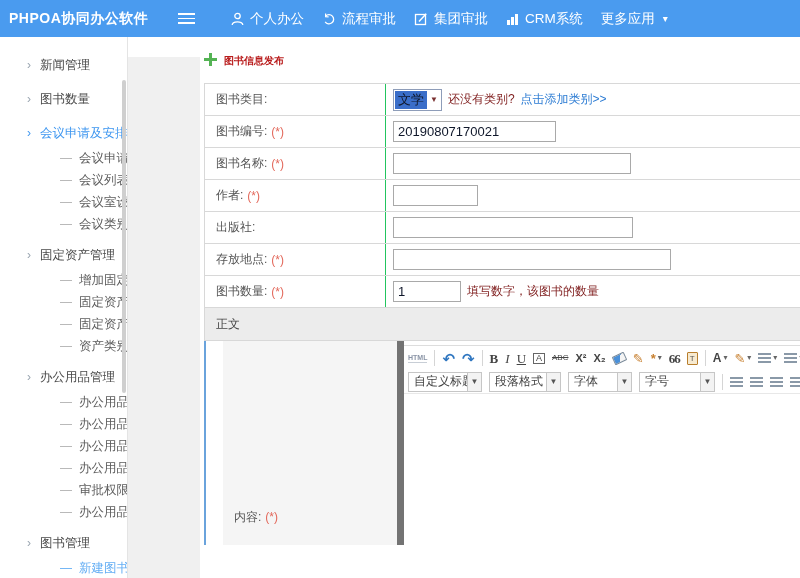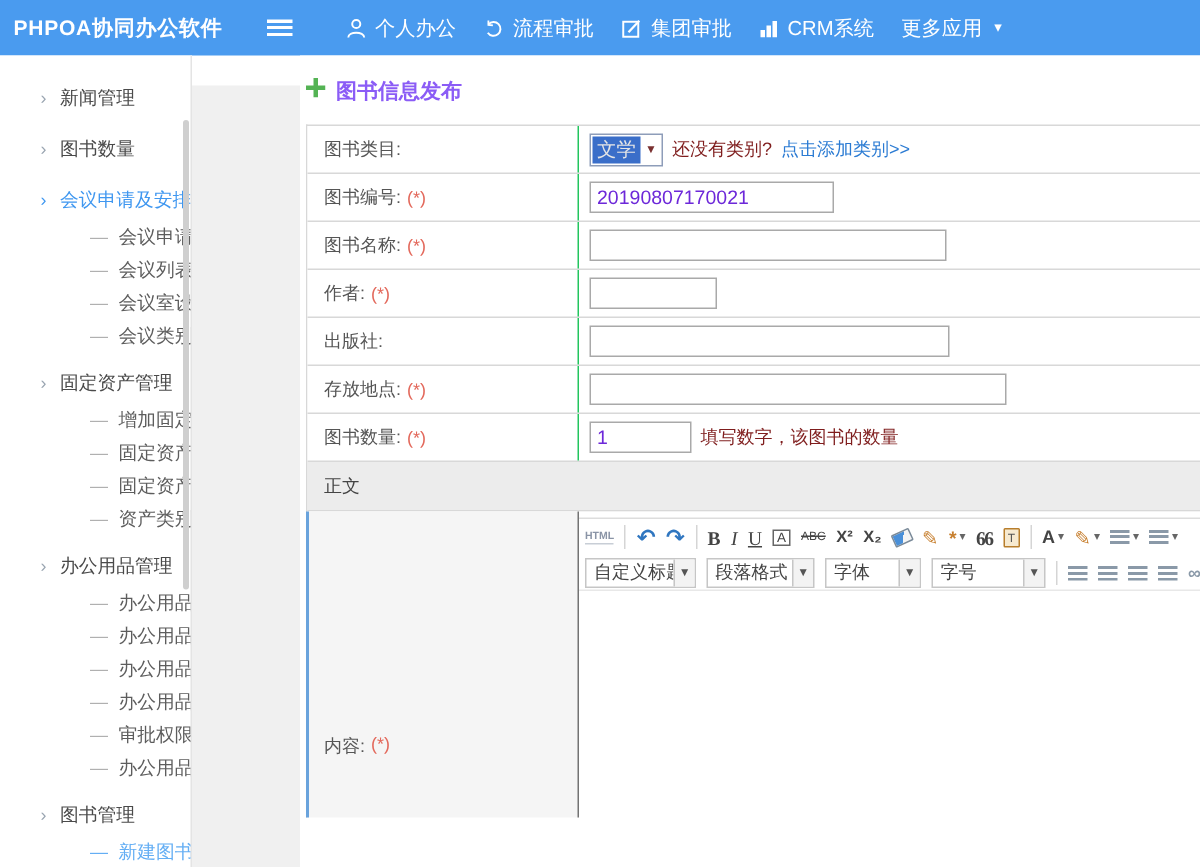--- a/index.html
+++ b/index.html
@@ -28,46 +28,46 @@
   .sn.on, .sn.on .pre { color:#3f97f0; }
   .sn.c.on, .sn.c.on .pre { color:#64aef4; }
   .sb-thumb { position:absolute; left:122px; top:80px; width:4px; height:313px;
     background:#cfcfcf; border-radius:2px; }
 
   
   .gutter { position:absolute; left:128px; top:57px; width:72px; bottom:0; background:#f0f0f0; }
   .panel { position:absolute; left:200px; top:37px; right:0; bottom:0; background:#fff; overflow:hidden; }
 
   .ptitle { position:absolute; left:4px; top:15px; display:flex; align-items:center; gap:7px; }
-  .ptitle .txt { font-size:14px; font-weight:bold; color:#8b5cf6; }
+  .ptitle .txt { font-size:10px; font-weight:bold; color:#b91c1c; }
 
   .ftable { position:absolute; left:4px; top:46px; width:700px;
     border-top:1px solid #d8d8d8; border-left:1px solid #d8d8d8; font-size:12px; color:#555; }
   .row { display:flex; align-items:stretch; border-bottom:1px solid #d8d8d8; height:32px; background:#fff; }
   .row .lab { width:181px; border-right:1px solid #22c55e; display:flex; align-items:center;
     padding-left:11px; gap:4px; }
   .row .fld { flex:1; display:flex; align-items:center; padding-left:7px; gap:6px; }
   .req { color:#e3695c; }
   .hint { color:#7f1d1d; }
   .link { color:#2b7bd3; cursor:pointer; }
-  input.fi { height:21px; border:1px solid #a9a9a9; font-size:13px; color:#6d28d9; padding:0 4px;
+  input.fi { height:21px; border:1px solid #a9a9a9; font-size:13px; color:#0f172a; padding:0 4px;
     font-family:"Liberation Sans","DejaVu Sans",sans-serif; }
   .w163{width:163px}.w238{width:238px}.w85{width:85px}.w240{width:240px}.w278{width:278px}.w68{width:68px}
 
   .sel { display:inline-flex; align-items:center; border:1px solid #8e9db9; background:#fff;
     padding:1px 3px 1px 1px; cursor:pointer; }
-  .sel .v { background:#3a6ec9; color:#e5e5e5; font-size:13px; padding:0 3px; }
+  .sel .v { background:#3a6ec9; color:#0f172a; font-size:13px; padding:0 3px; }
   .sel .a { font-size:8px; color:#7a3030; margin-left:3px; }
 
   .row.sect { background:#ececec; height:33px; }
   .row.sect .lab2 { display:flex; align-items:center; padding-left:11px; color:#444; }
 
   .row.content { height:204px; border-bottom:none; position:relative; }
   .blue-edge { position:absolute; left:-1px; top:0; bottom:0; width:2px; background:#6aa3dc; }
-  .row.content .lab { background:#f5f5f5; align-items:flex-start; padding-top:148px; border-right:1px solid #737373; }
+  .row.content .lab { background:#f5f5f5; align-items:center; padding-top:148px; border-right:7px solid #737373;margin-left:18px; }
   .editor { flex:1; display:flex; flex-direction:column; min-width:0; }
   .ed-box { margin-top:4px; border-top:1px solid #ddd; flex:1; display:flex; flex-direction:column; }
   .tbar { display:flex; align-items:center; gap:7px; padding:3px 0 3px 4px; height:24px; overflow:hidden; white-space:nowrap; }
   .tbar.r2 { height:23px; }
   .ed-content { flex:1; background:#fff; border-top:1px solid #e8e8e8; }
 
   .ti { display:inline-flex; align-items:center; justify-content:center; color:#444;
     font-size:12px; cursor:pointer; line-height:1; }
   .ti.htmlb { font-size:7px; font-weight:bold; color:#8a94a6; border-bottom:1px solid #c8ced6; padding-bottom:1px; }
   .ti.blue { color:#2f76c0; font-size:15px; font-weight:bold; }

